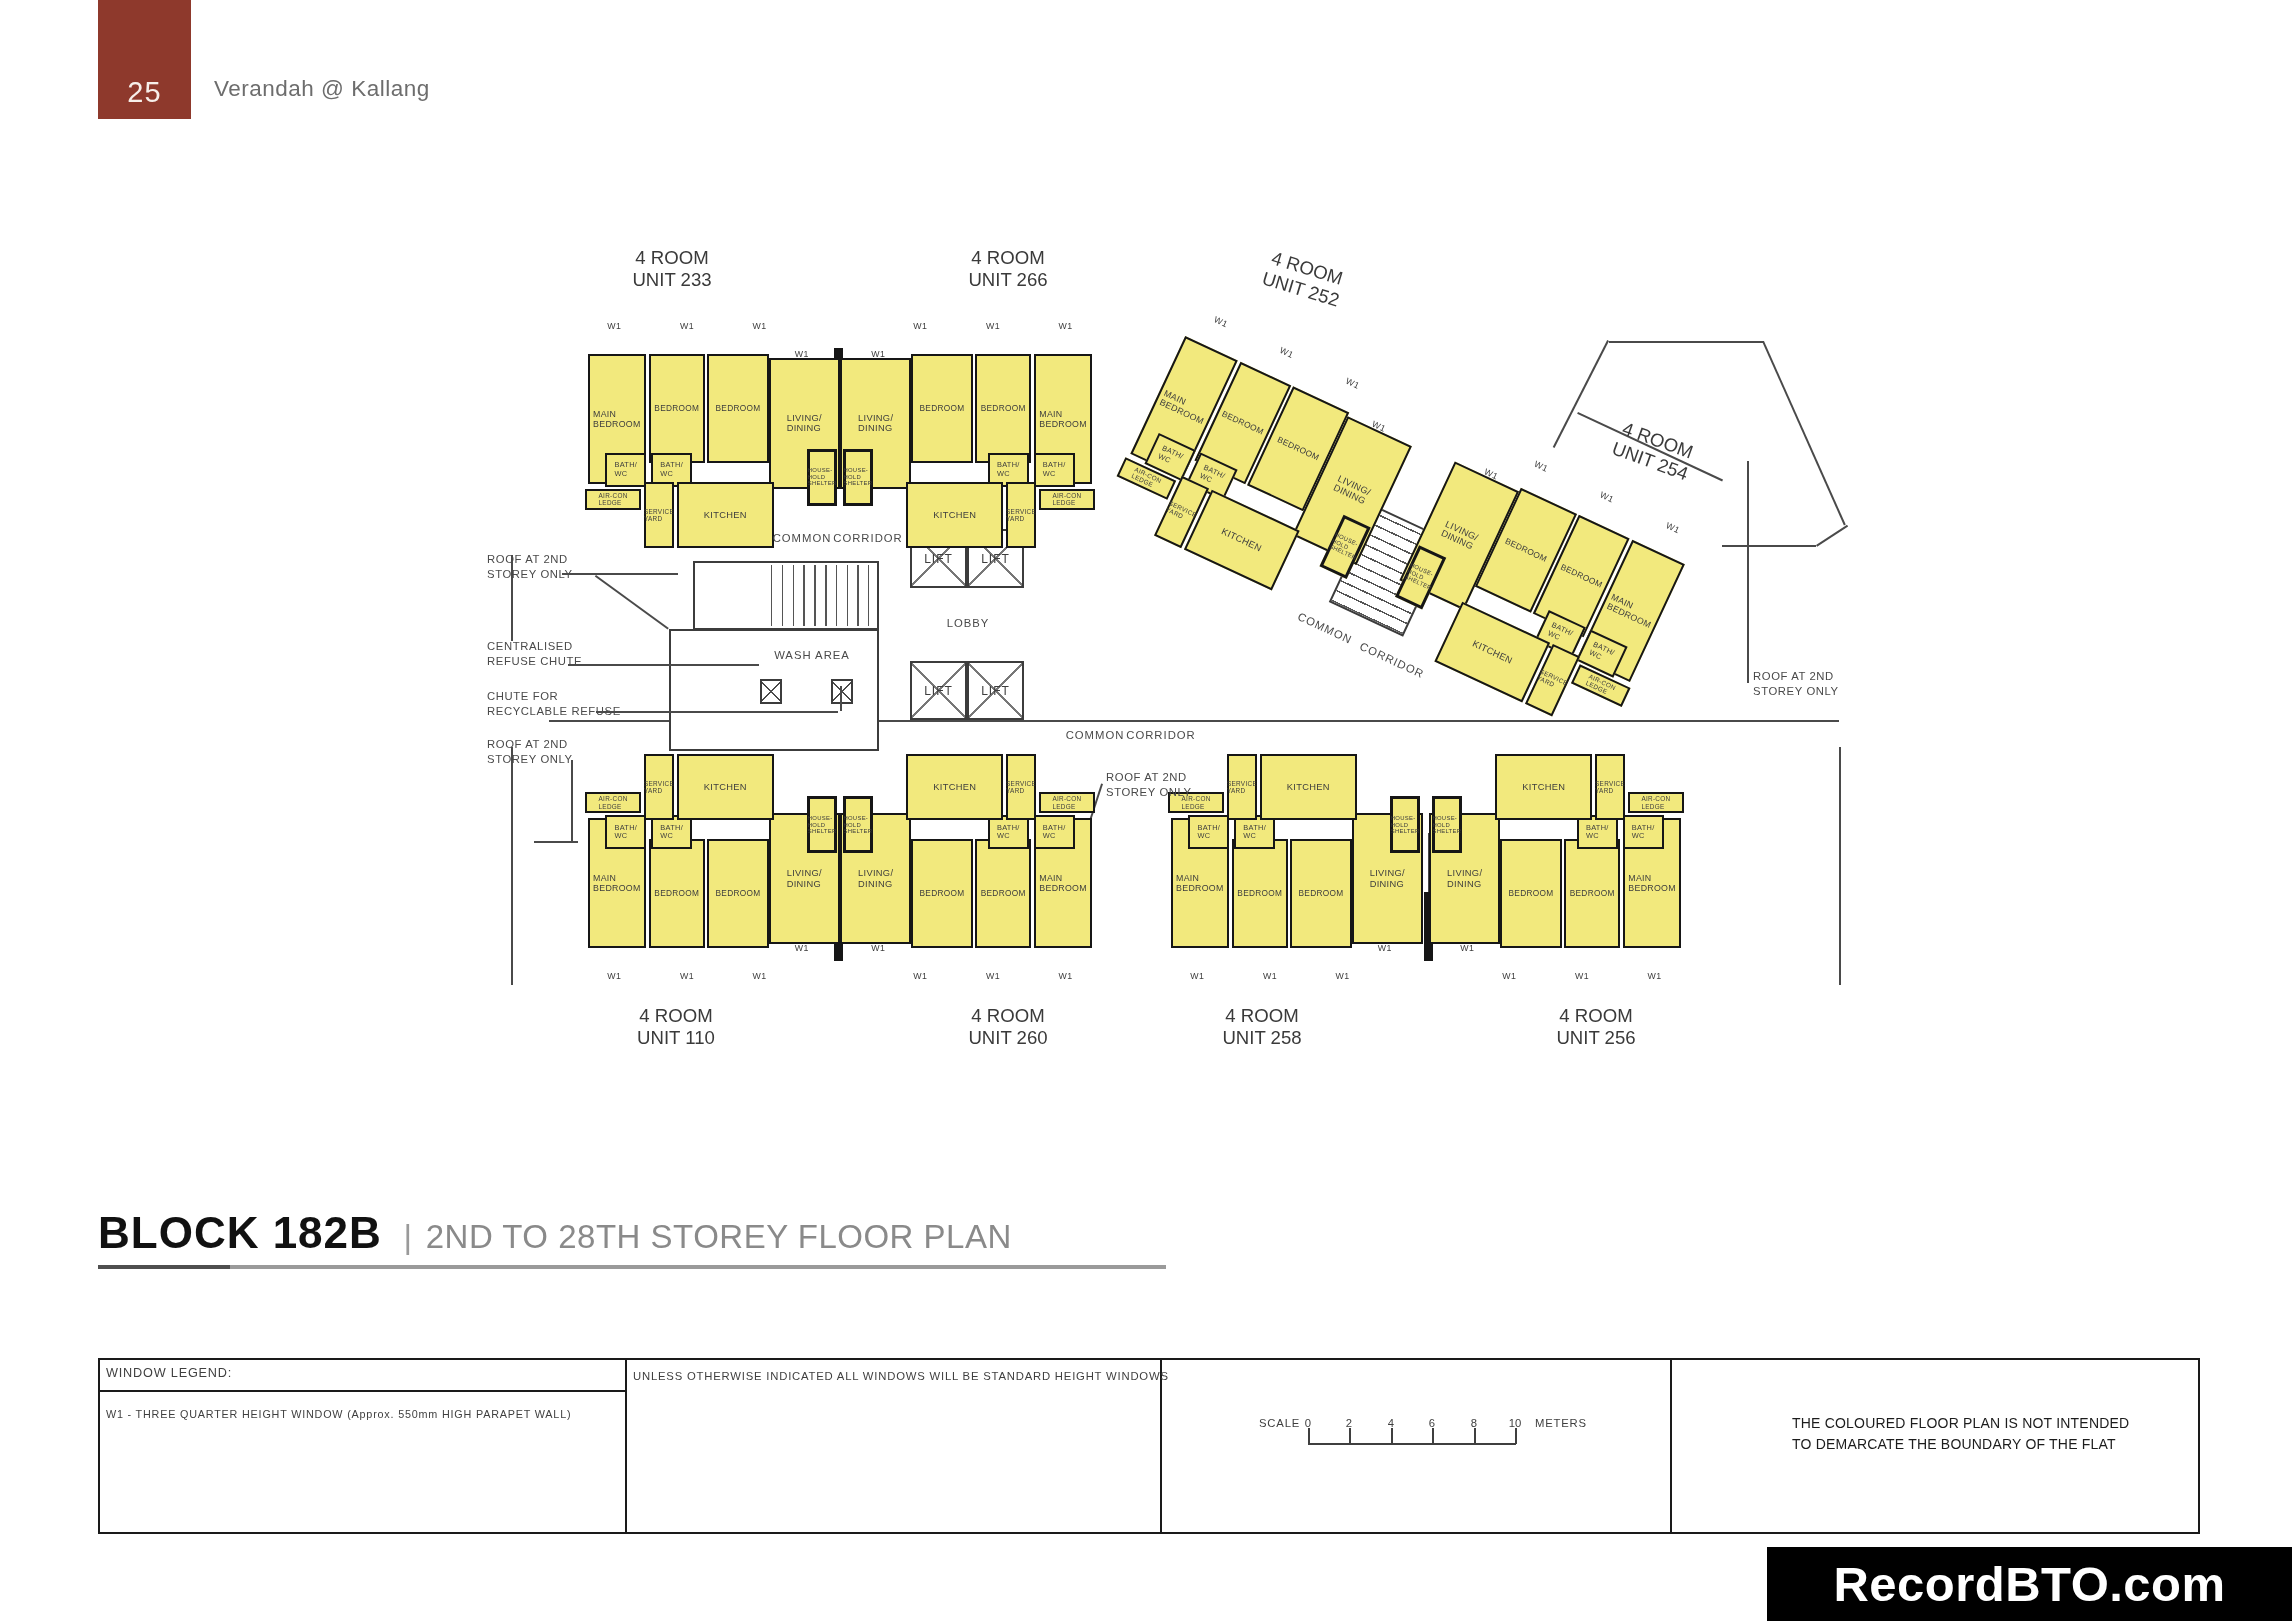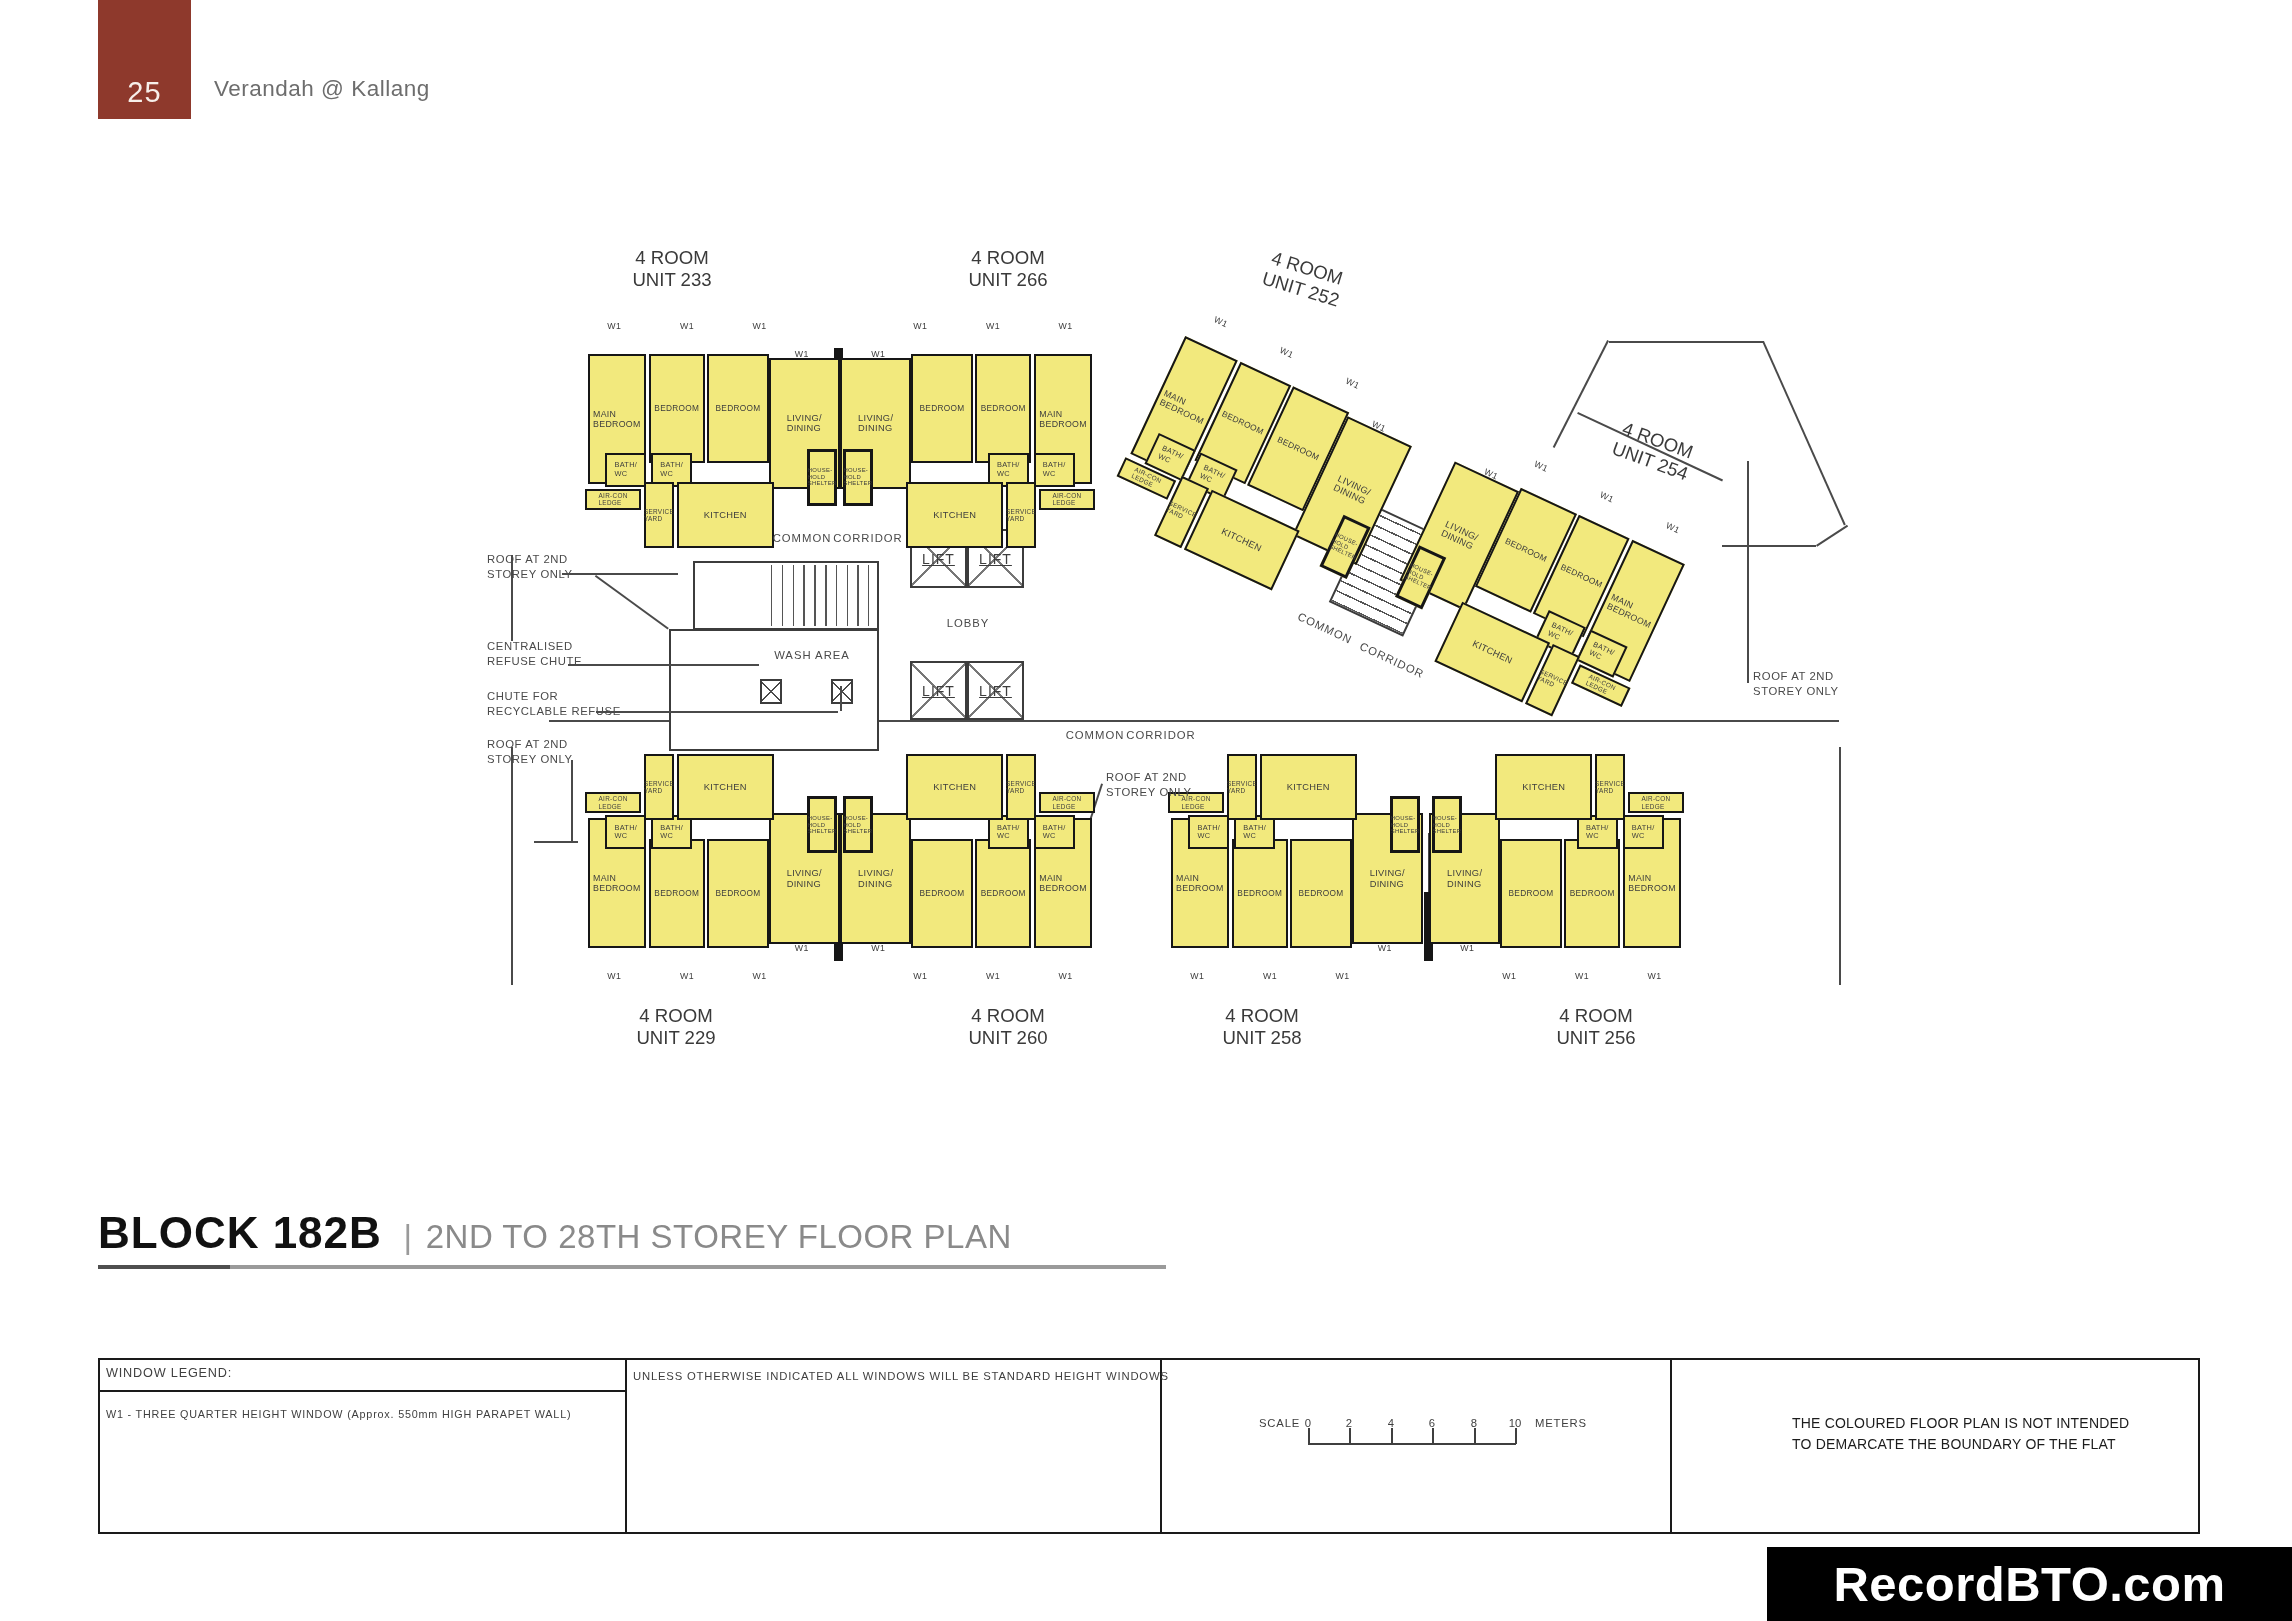--- a/index.html
+++ b/index.html
@@ -23,24 +23,24 @@
   .plan-label{position:absolute;transform:translate(-50%,-50%);font-size:11.3px;color:#4a4a4a;
               letter-spacing:1px;white-space:nowrap;transform-origin:50% 50%;}
   .annotation{position:absolute;font-size:11.3px;color:#4a4a4a;letter-spacing:0.6px;line-height:14.7px;white-space:nowrap;}
   .ln{position:absolute;background:#4a4a4a;transform-origin:0 0;}
   .wbox{position:absolute;background:#fff;border:2px solid #3c3c3c;box-sizing:border-box;}
   .xbox{position:absolute;background:#fff;border:2px solid #3c3c3c;box-sizing:border-box;
         background-image:
           linear-gradient(45deg, transparent calc(50% - 1px), #4a4a4a calc(50% - 1px) calc(50% + 1px), transparent calc(50% + 1px)),
           linear-gradient(-45deg, transparent calc(50% - 1px), #4a4a4a calc(50% - 1px) calc(50% + 1px), transparent calc(50% + 1px));}
   .lift{position:absolute;background:#fff;border:2px solid #3c3c3c;box-sizing:border-box;
-        display:flex;align-items:center;justify-content:center;font-size:14px;color:#3d3d3d;letter-spacing:1px;
+        display:flex;align-items:center;justify-content:center;font-size:12px;color:#3d3d3d;letter-spacing:1px;
         background-image:
           linear-gradient(45deg, transparent calc(50% - 0.8px), #777 calc(50% - 0.8px) calc(50% + 0.8px), transparent calc(50% + 0.8px)),
-          linear-gradient(-45deg, transparent calc(50% - 0.8px), #777 calc(50% - 0.8px) calc(50% + 0.8px), transparent calc(50% + 0.8px)); text-decoration: underline;}
+          linear-gradient(-45deg, transparent calc(50% - 0.8px), #777 calc(50% - 0.8px) calc(50% + 0.8px), transparent calc(50% + 0.8px));}
   .stairs-v{position:absolute;background:repeating-linear-gradient(90deg,#555 0 1.5px,transparent 1.5px 10.8px);}
   .stairs-h{position:absolute;background:repeating-linear-gradient(0deg,#555 0 1.5px,transparent 1.5px 10.8px);border:2px solid #3c3c3c;transform-origin:0 0;background-color:#fff;}
   .bar{position:absolute;background:#161616;}
   
   #title-row{position:absolute;left:98px;top:1208px;display:flex;align-items:baseline;}
   #block-title{font-size:44px;font-weight:700;color:#111;letter-spacing:1px;}
   #title-divider{font-size:33px;color:#9a9a9a;margin:0 13.7px 0 21.6px;}
   #storey-title{font-size:33px;color:#8a8a8a;letter-spacing:0.5px;}
   #title-underline{position:absolute;left:98px;top:1265px;width:1068px;height:3.9px;
                    background:linear-gradient(90deg,#4f4f4f 0 132px,#9a9a9a 132px);}
@@ -234,21 +234,21 @@
         <div class="room heavy" style="left: 87%; top: 22%; width: 12%; height: 27%; font-size: 5.9px;">HOUSE-
 HOLD
 SHELTER</div>
         <div class="w1" style="left: 11.5%; top: 107%;">W1</div>
         <div class="w1" style="left: 40%; top: 107%;">W1</div>
         <div class="w1" style="left: 68.5%; top: 107%;">W1</div>
         <div class="w1" style="left: 85%; top: 94%;">W1</div>
       </div>
       <div class="unit-label" style="left: 676px; top: 1005px; transform: none;">
         <div>4 ROOM</div>
-        <div>UNIT 229</div>
+        <div>UNIT 110</div>
       </div>
       <div class="unit" style="left: 840px; top: 750px; width: 255px; height: 211px; transform: none;">
         <div class="room" style="left: 76%; top: 32%; width: 23%; height: 62%; font-size: 8.8px;">MAIN
 BEDROOM</div>
         <div class="room" style="left: 53%; top: 42%; width: 22%; height: 52%; font-size: 8.3px;">BEDROOM</div>
         <div class="room" style="left: 28%; top: 42%; width: 24%; height: 52%; font-size: 8.3px;">BEDROOM</div>
         <div class="room" style="left: 0%; top: 30%; width: 28%; height: 62%; font-size: 9.3px;">LIVING/
 DINING</div>
         <div class="room" style="left: 76%; top: 31%; width: 16%; height: 16%; font-size: 7.4px;">BATH/
 WC</div>

